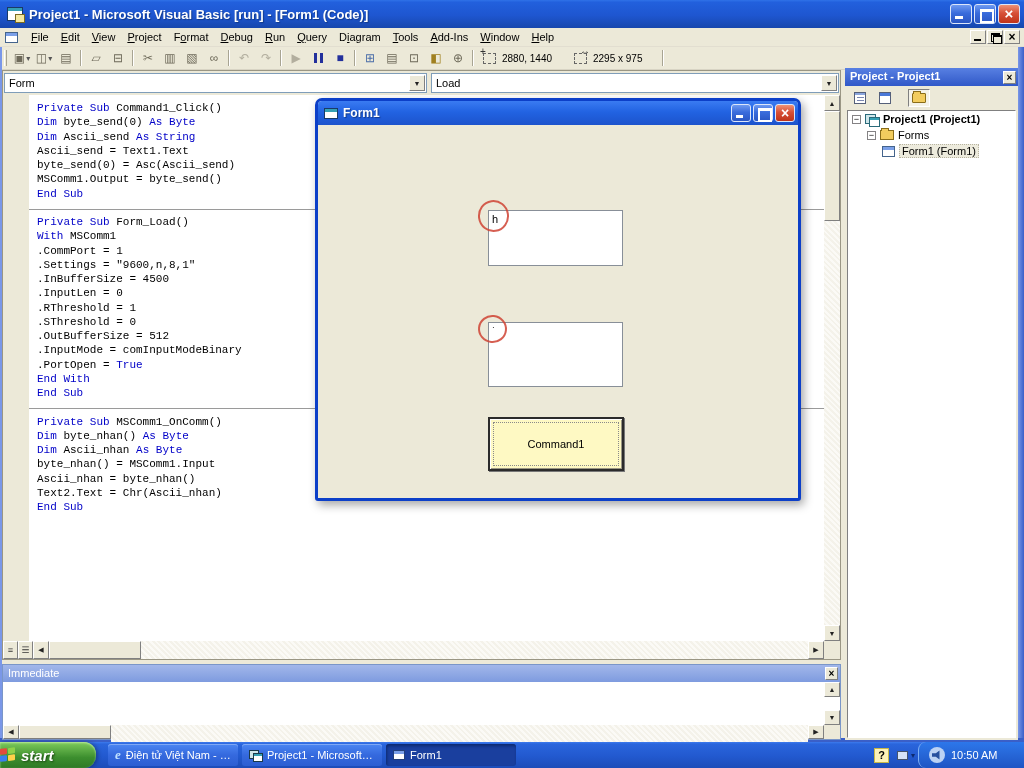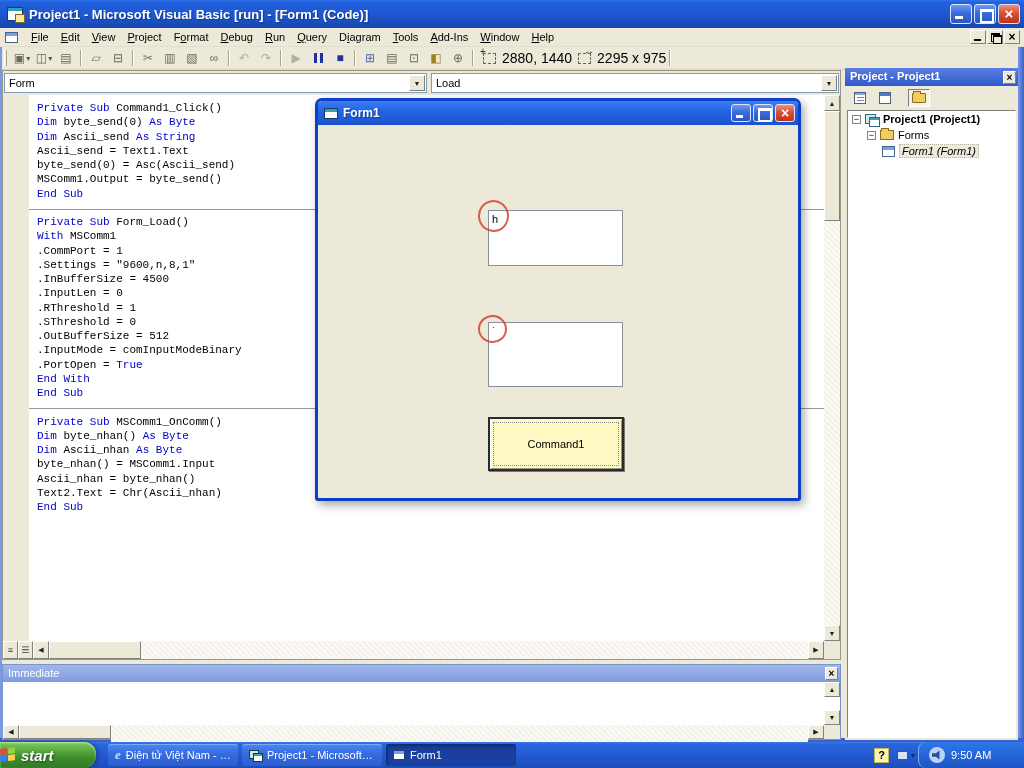--- a/index.html
+++ b/index.html
@@ -48,21 +48,21 @@
   
   .toolbar { position:absolute; left:0; top:47px; width:1024px; height:23px; background:#ece9d8;
     border-bottom:1px solid #d8d4c4; display:flex; align-items:center; }
   .grip { width:3px; height:16px; margin:0 4px; border-left:1px solid #fff; border-right:1px solid #a8a492; }
   .tbtn { width:22px; height:20px; display:flex; align-items:center; justify-content:center;
     color:#6e6a5a; font-size:12px; }
   .tbtn .dd { font-size:8px; margin-left:1px; color:#555; }
   .tbtn.disabled { color:#b2ae9e; }
   .pbars { width:9px; height:10px; border-left:3px solid currentColor; border-right:3px solid currentColor; }
   .tsep { width:2px; height:16px; margin:0 3px; border-left:1px solid #a8a492; border-right:1px solid #fff; }
-  .pos-group { display:flex; align-items:center; font-size:14px; color:#000; gap:6px; margin-left:6px; }
+  .pos-group { display:flex; align-items:center; font-size:10px; color:#000; gap:6px; margin-left:6px; }
   .dashicon { width:13px; height:11px; border:1px dashed #666; position:relative; }
   .dashicon::before { content:"+"; position:absolute; left:-4px; top:-8px; font-size:10px; color:#333; }
   .dashicon.size::before { content:"↔"; left:auto; right:-4px; top:-9px; }
   .pos-text { min-width:66px; }
 
   
   .codewin { position:absolute; left:2px; top:70px; width:839px; height:590px; background:#ece9d8;
     border:1px solid #9a9684; }
   .combo { position:absolute; height:20px; background:#fff; border:1px solid #7f9db9; font-size:11px;
     padding:3px 20px 0 4px; color:#000; }
@@ -137,21 +137,21 @@
   .ticon-project::before{ content:""; position:absolute; left:0; top:0; width:9px; height:8px;
     background:#cfe6ea; border:1px solid #2a6a7a; }
   .ticon-project::after{ content:""; position:absolute; left:4px; top:3px; width:9px; height:8px;
     background:#fff; border:1px solid #2a6a7a; box-shadow:inset 0 2px 0 #35a0b4; }
   .ticon-folder { width:14px; height:10px; background:#f2cc5e; border:1px solid #8a6d1a; position:relative; flex:0 0 14px; }
   .ticon-folder::before{ content:""; position:absolute; left:0; top:-3px; width:6px; height:2px;
     background:#f2cc5e; border:1px solid #8a6d1a; border-bottom:none; }
   .ticon-form { width:13px; height:11px; background:#fff; border:1px solid #44648c;
     box-shadow:inset 0 3px 0 #7ba0e8; flex:0 0 13px; }
   .tlabel.bold { font-weight:bold; }
-  .tlabel.selected { background:#edebdd; border:1px dotted #b8b4a2; padding:0 2px;font-style:italic; }
+  .tlabel.selected { background:#edebdd; border:1px dotted #b8b4a2; padding:0 2px; }
 
   
   .formwin { position:absolute; left:315px; top:98px; width:486px; height:403px;
     border:3px solid #0c3fc8; border-radius:7px 7px 3px 3px;
     box-shadow:3px 4px 10px rgba(0,0,0,.35); background:#ece9d8; z-index:5; }
   .fw-title { position:absolute; left:0; top:0; right:0; height:24px; border-radius:4px 4px 0 0;
     background:linear-gradient(180deg,#3a7bf2 0%,#2263e2 45%,#1c53cc 100%);
     display:flex; align-items:center; padding:0 3px; }
   .fw-icon { width:14px; height:11px; margin:0 5px 0 3px; background:#fff; border:1px solid #1a3a66;
     box-shadow:inset 0 3px 0 #35a0b4; }
@@ -505,17 +505,17 @@
         </div>
       </div>
     <div class="tray-float">
       <span class="qicon">?</span>
       <span class="miniicon"></span>
     </div>
     <div class="tray">
       <span class="volwrap">
           <span class="vol"></span>
         </span>
-      <span class="clock">9:50 AM</span>
+      <span class="clock">10:50 AM</span>
     </div>
   </div>
 
 </div>
 
 </body></html>

